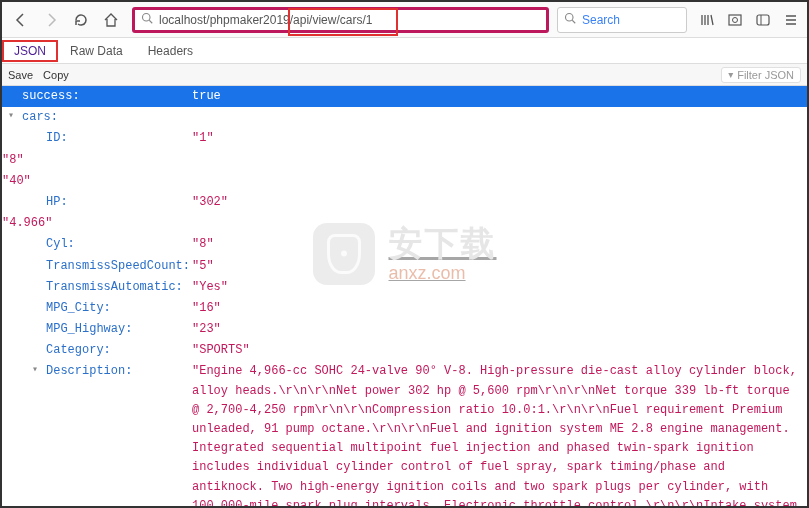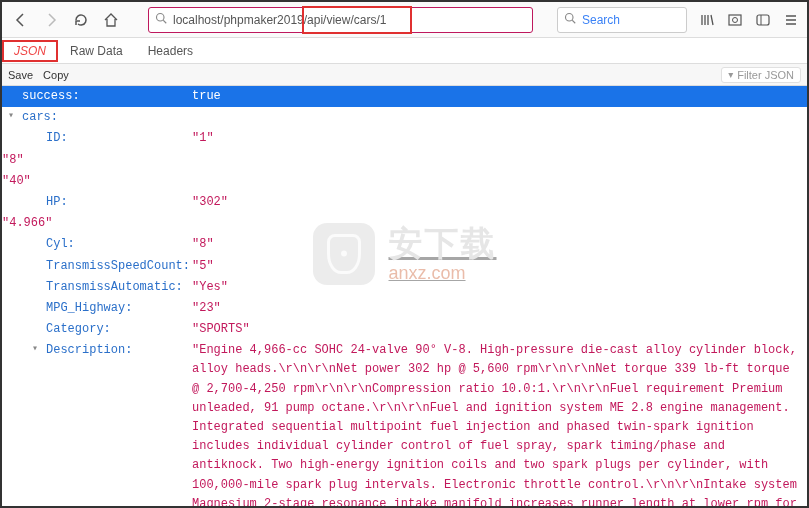--- a/index.html
+++ b/index.html
@@ -34,25 +34,25 @@
       color: #444;
       background: transparent;
       cursor: pointer;
     }
     .nav-btn.disabled { color: #bbb; }
     .url-bar {
       flex: 1 1 auto;
       height: 26px;
       display: flex;
       align-items: center;
-      border: 1px solid #be185d;
+      border: 3px solid #be185d;
       border-radius: 3px;
       background: #fff;
       padding: 0 6px;
-      margin: 0 20px;
+      margin: 0 4px;
       position: relative;
       font-size: 12px;
       color: #555;
     }
     .url-bar .search-ic { margin-right: 6px; color: #888; }
     .url-text { white-space: nowrap; }
     .url-highlight {
       position: absolute;
       border: 2px solid #e03030;
       height: 28px;
@@ -90,23 +90,22 @@
       font-size: 12px;
     }
     .subtab {
       padding: 4px 12px;
       color: #555;
       cursor: pointer;
       border-right: 1px solid transparent;
     }
     .subtab.active {
       border: 2px solid #e03030;
-      color: #ef4444;
+      color: #4c1d95;
       padding: 2px 10px;
-      font-style: italic;
     }
 
     
     .actions {
       display: flex;
       align-items: center;
       height: 22px;
       border-bottom: 1px solid #ddd;
       background: #f7f7f7;
       font-size: 11px;
@@ -351,20 +350,26 @@
         <div class="val-cell"><span class="val">"5"</span></div>
       </div>
       <div class="row">
         <div class="key-cell indent2">
           <span class="key">TransmissAutomatic:</span>
         </div>
         <div class="val-cell"><span class="val">"Yes"</span></div>
       </div>
       <div class="row">
         <div class="key-cell indent2">
+          <span class="key">MPG_City:</span>
+        </div>
+        <div class="val-cell"><span class="val">"16"</span></div>
+      </div>
+      <div class="row">
+        <div class="key-cell indent2">
           <span class="key">MPG_Highway:</span>
         </div>
         <div class="val-cell"><span class="val">"23"</span></div>
       </div>
       <div class="row">
         <div class="key-cell indent2">
           <span class="key">Category:</span>
         </div>
         <div class="val-cell"><span class="val">"SPORTS"</span></div>
       </div>

